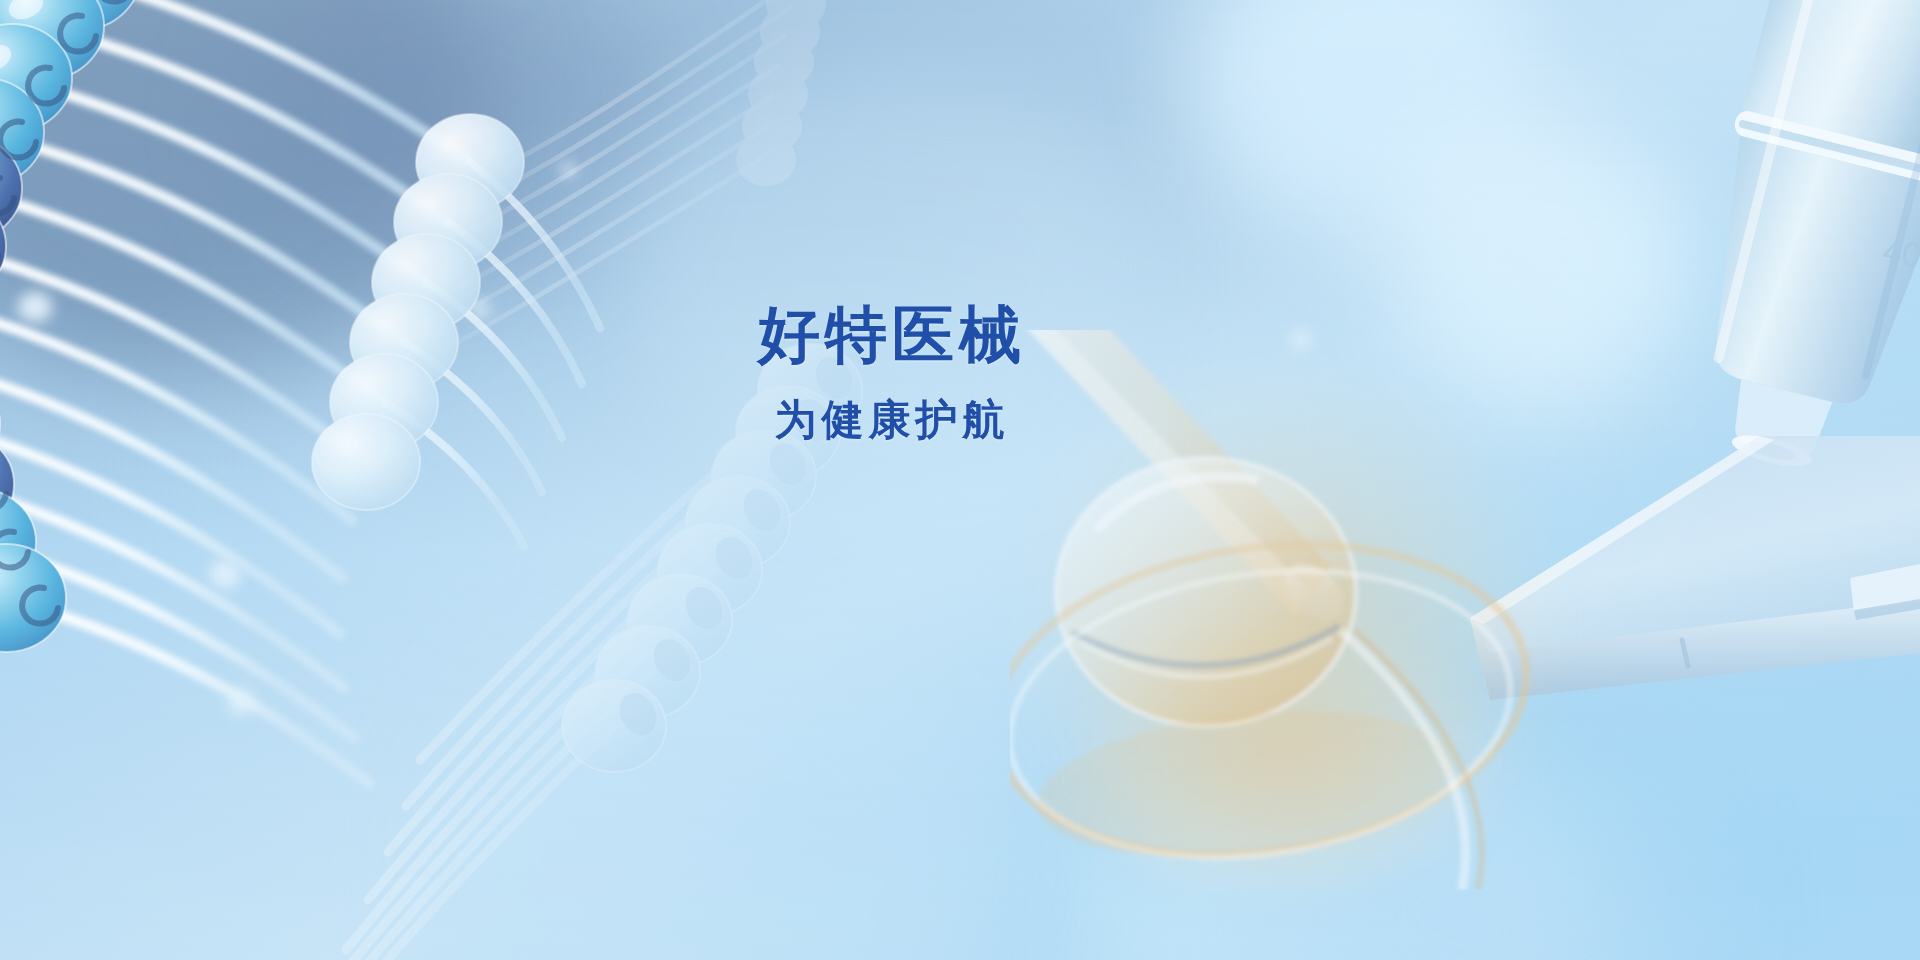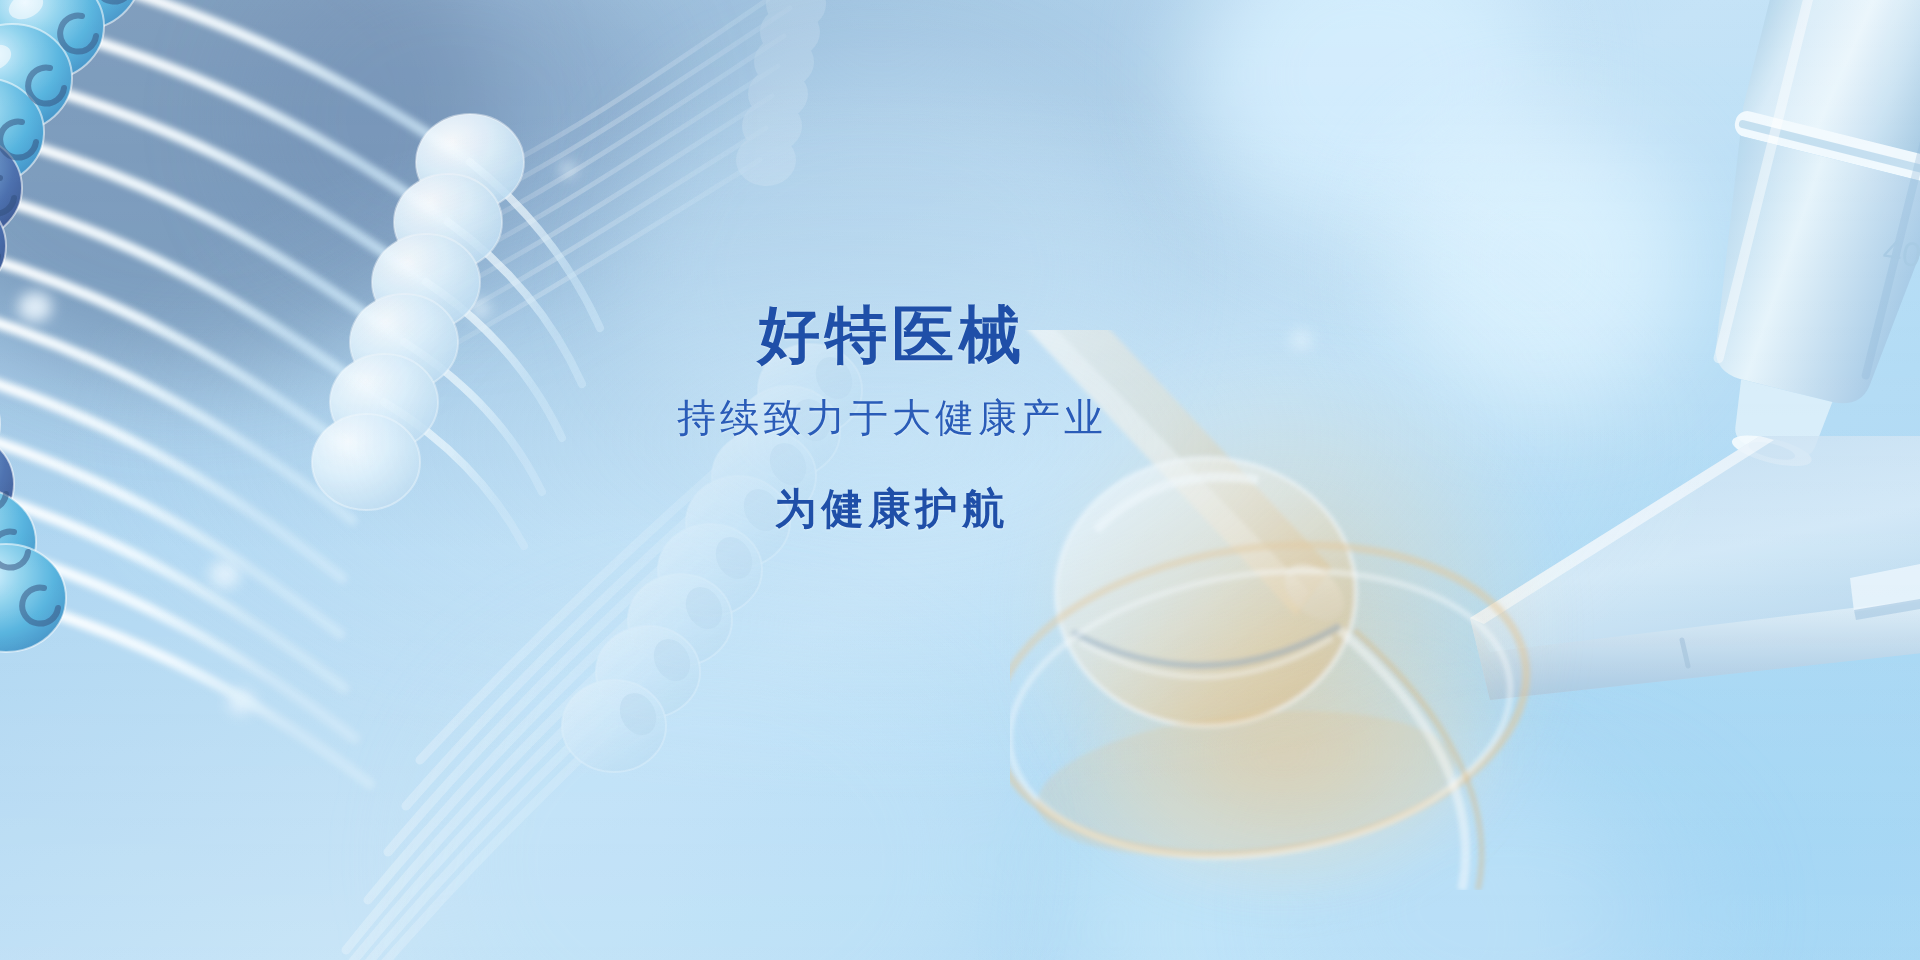--- a/index.html
+++ b/index.html
@@ -413,18 +413,17 @@
       <path d="M330 300 C 420 380 470 470 452 560" fill="none" stroke="#ffffff" stroke-opacity="0.45" stroke-width="9"></path>
       <path d="M344 300 C 436 382 486 472 468 560" fill="none" stroke="#d9ad67" stroke-opacity="0.35" stroke-width="6"></path>
     </g>
   </svg>
 
   <div class="haze"></div>
 
   <div class="copy">
     <div class="copy-inner">
       <h1 class="title">好特医械</h1>
-      <p class="subtitle">持续致力于大健康产业</p>
       <p class="tagline">为健康护航</p>
     </div>
   </div>
 
 </div>
 
 </body></html>

